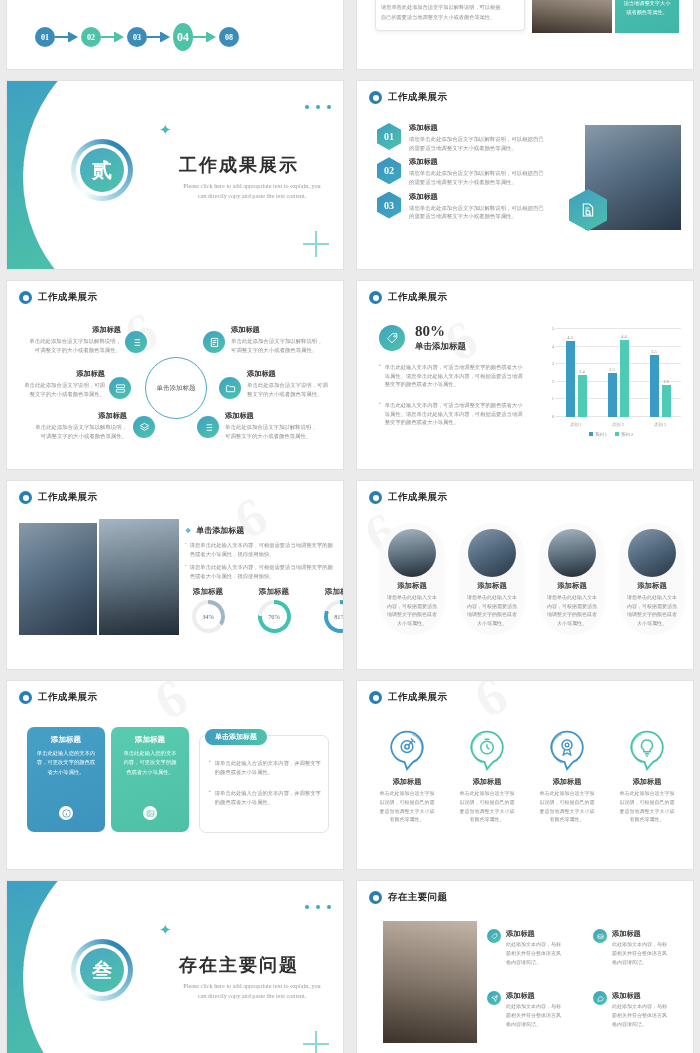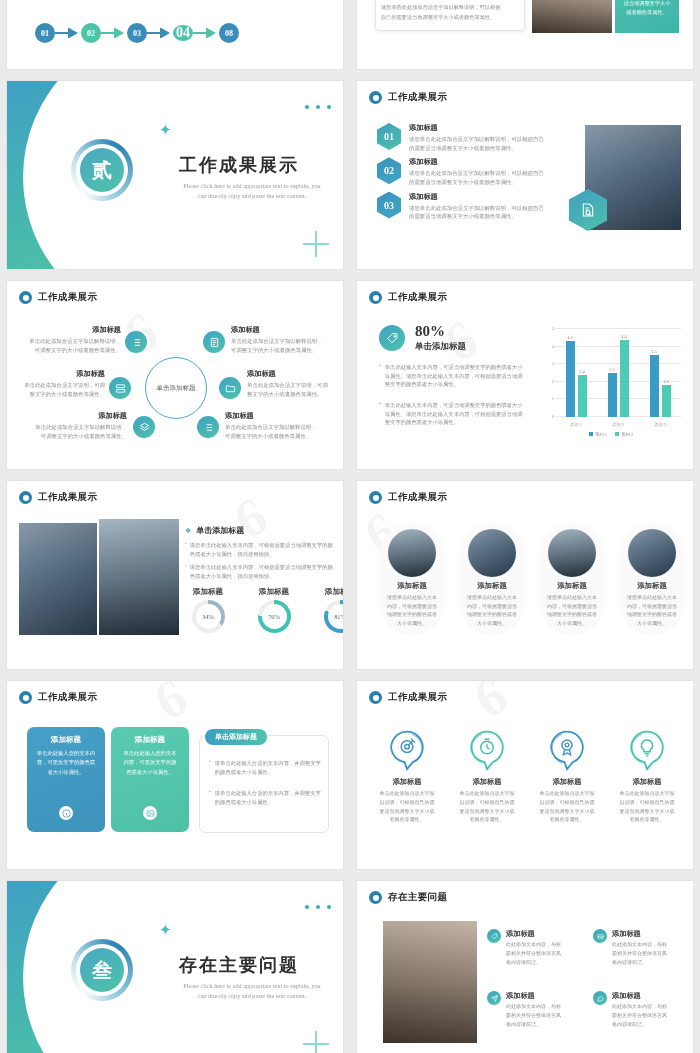--- a/index.html
+++ b/index.html
@@ -136,21 +136,21 @@
             <path d="M0 5 H17 M14 1 L21 5 L14 9 Z" stroke="#3b8cb8" stroke-width="2" fill="#3b8cb8"></path>
           </svg>
         <div style="width:20px;height:20px;border-radius:50%;background:#4ec3a8;color:#fff;font-size:8px;font-weight:bold;display:flex;align-items:center;justify-content:center;">02</div>
         <svg width="26" height="10">
             <path d="M0 5 H17 M14 1 L21 5 L14 9 Z" stroke="#4ec3a8" stroke-width="2" fill="#4ec3a8"></path>
           </svg>
         <div style="width:20px;height:20px;border-radius:50%;background:#3b8cb8;color:#fff;font-size:8px;font-weight:bold;display:flex;align-items:center;justify-content:center;">03</div>
         <svg width="26" height="10">
             <path d="M0 5 H17 M14 1 L21 5 L14 9 Z" stroke="#3b8cb8" stroke-width="2" fill="#3b8cb8"></path>
           </svg>
-        <div style="width:20px;height:16px;border-radius:50%;background:#4ec3a8;color:#fff;font-size:14px;font-weight:bold;display:flex;align-items:center;justify-content:center;">04</div>
+        <div style="width:20px;height:28px;border-radius:50%;background:#4ec3a8;color:#fff;font-size:12px;font-weight:bold;display:flex;align-items:center;justify-content:center;">04</div>
         <svg width="26" height="10">
             <path d="M0 5 H17 M14 1 L21 5 L14 9 Z" stroke="#4ec3a8" stroke-width="2" fill="#4ec3a8"></path>
           </svg>
         <div style="width:20px;height:20px;border-radius:50%;background:#3b8cb8;color:#fff;font-size:8px;font-weight:bold;display:flex;align-items:center;justify-content:center;">08</div>
       </div>
     </div>
   </div>
 
   <div class="slide" style="left:356px; top:-130px; width:338px; height:200px;">
     <div class="slide-inner">

